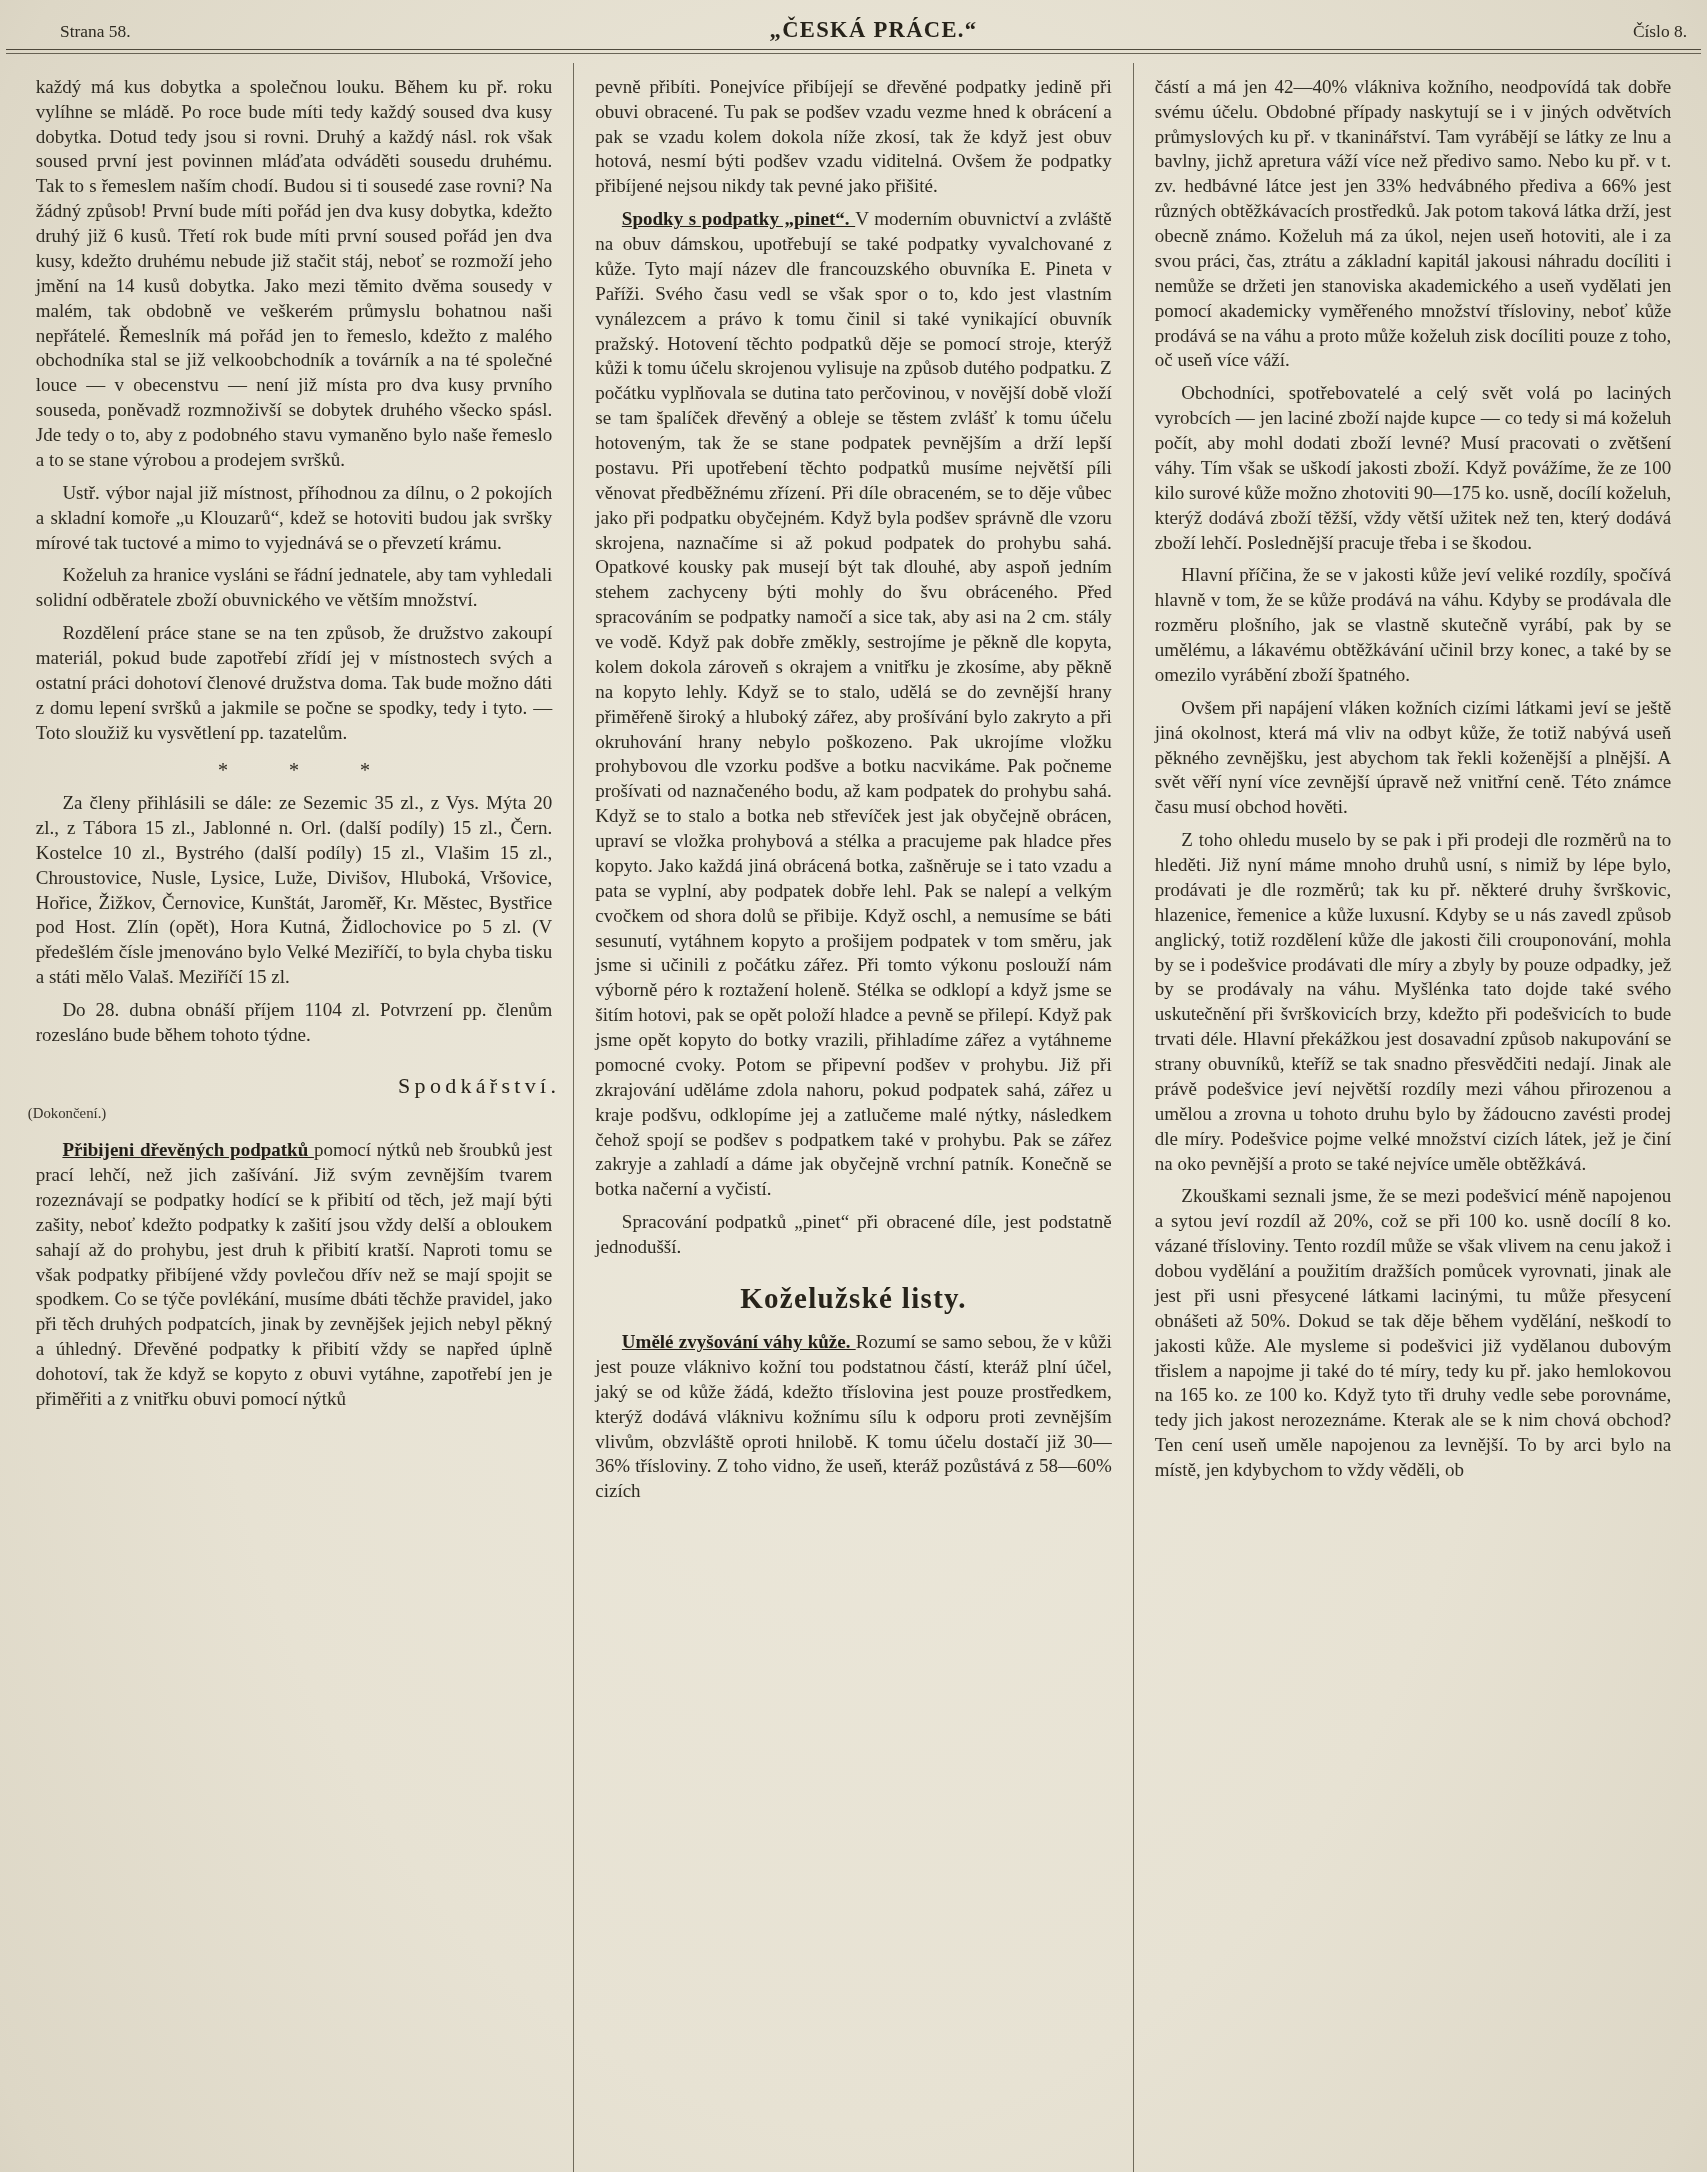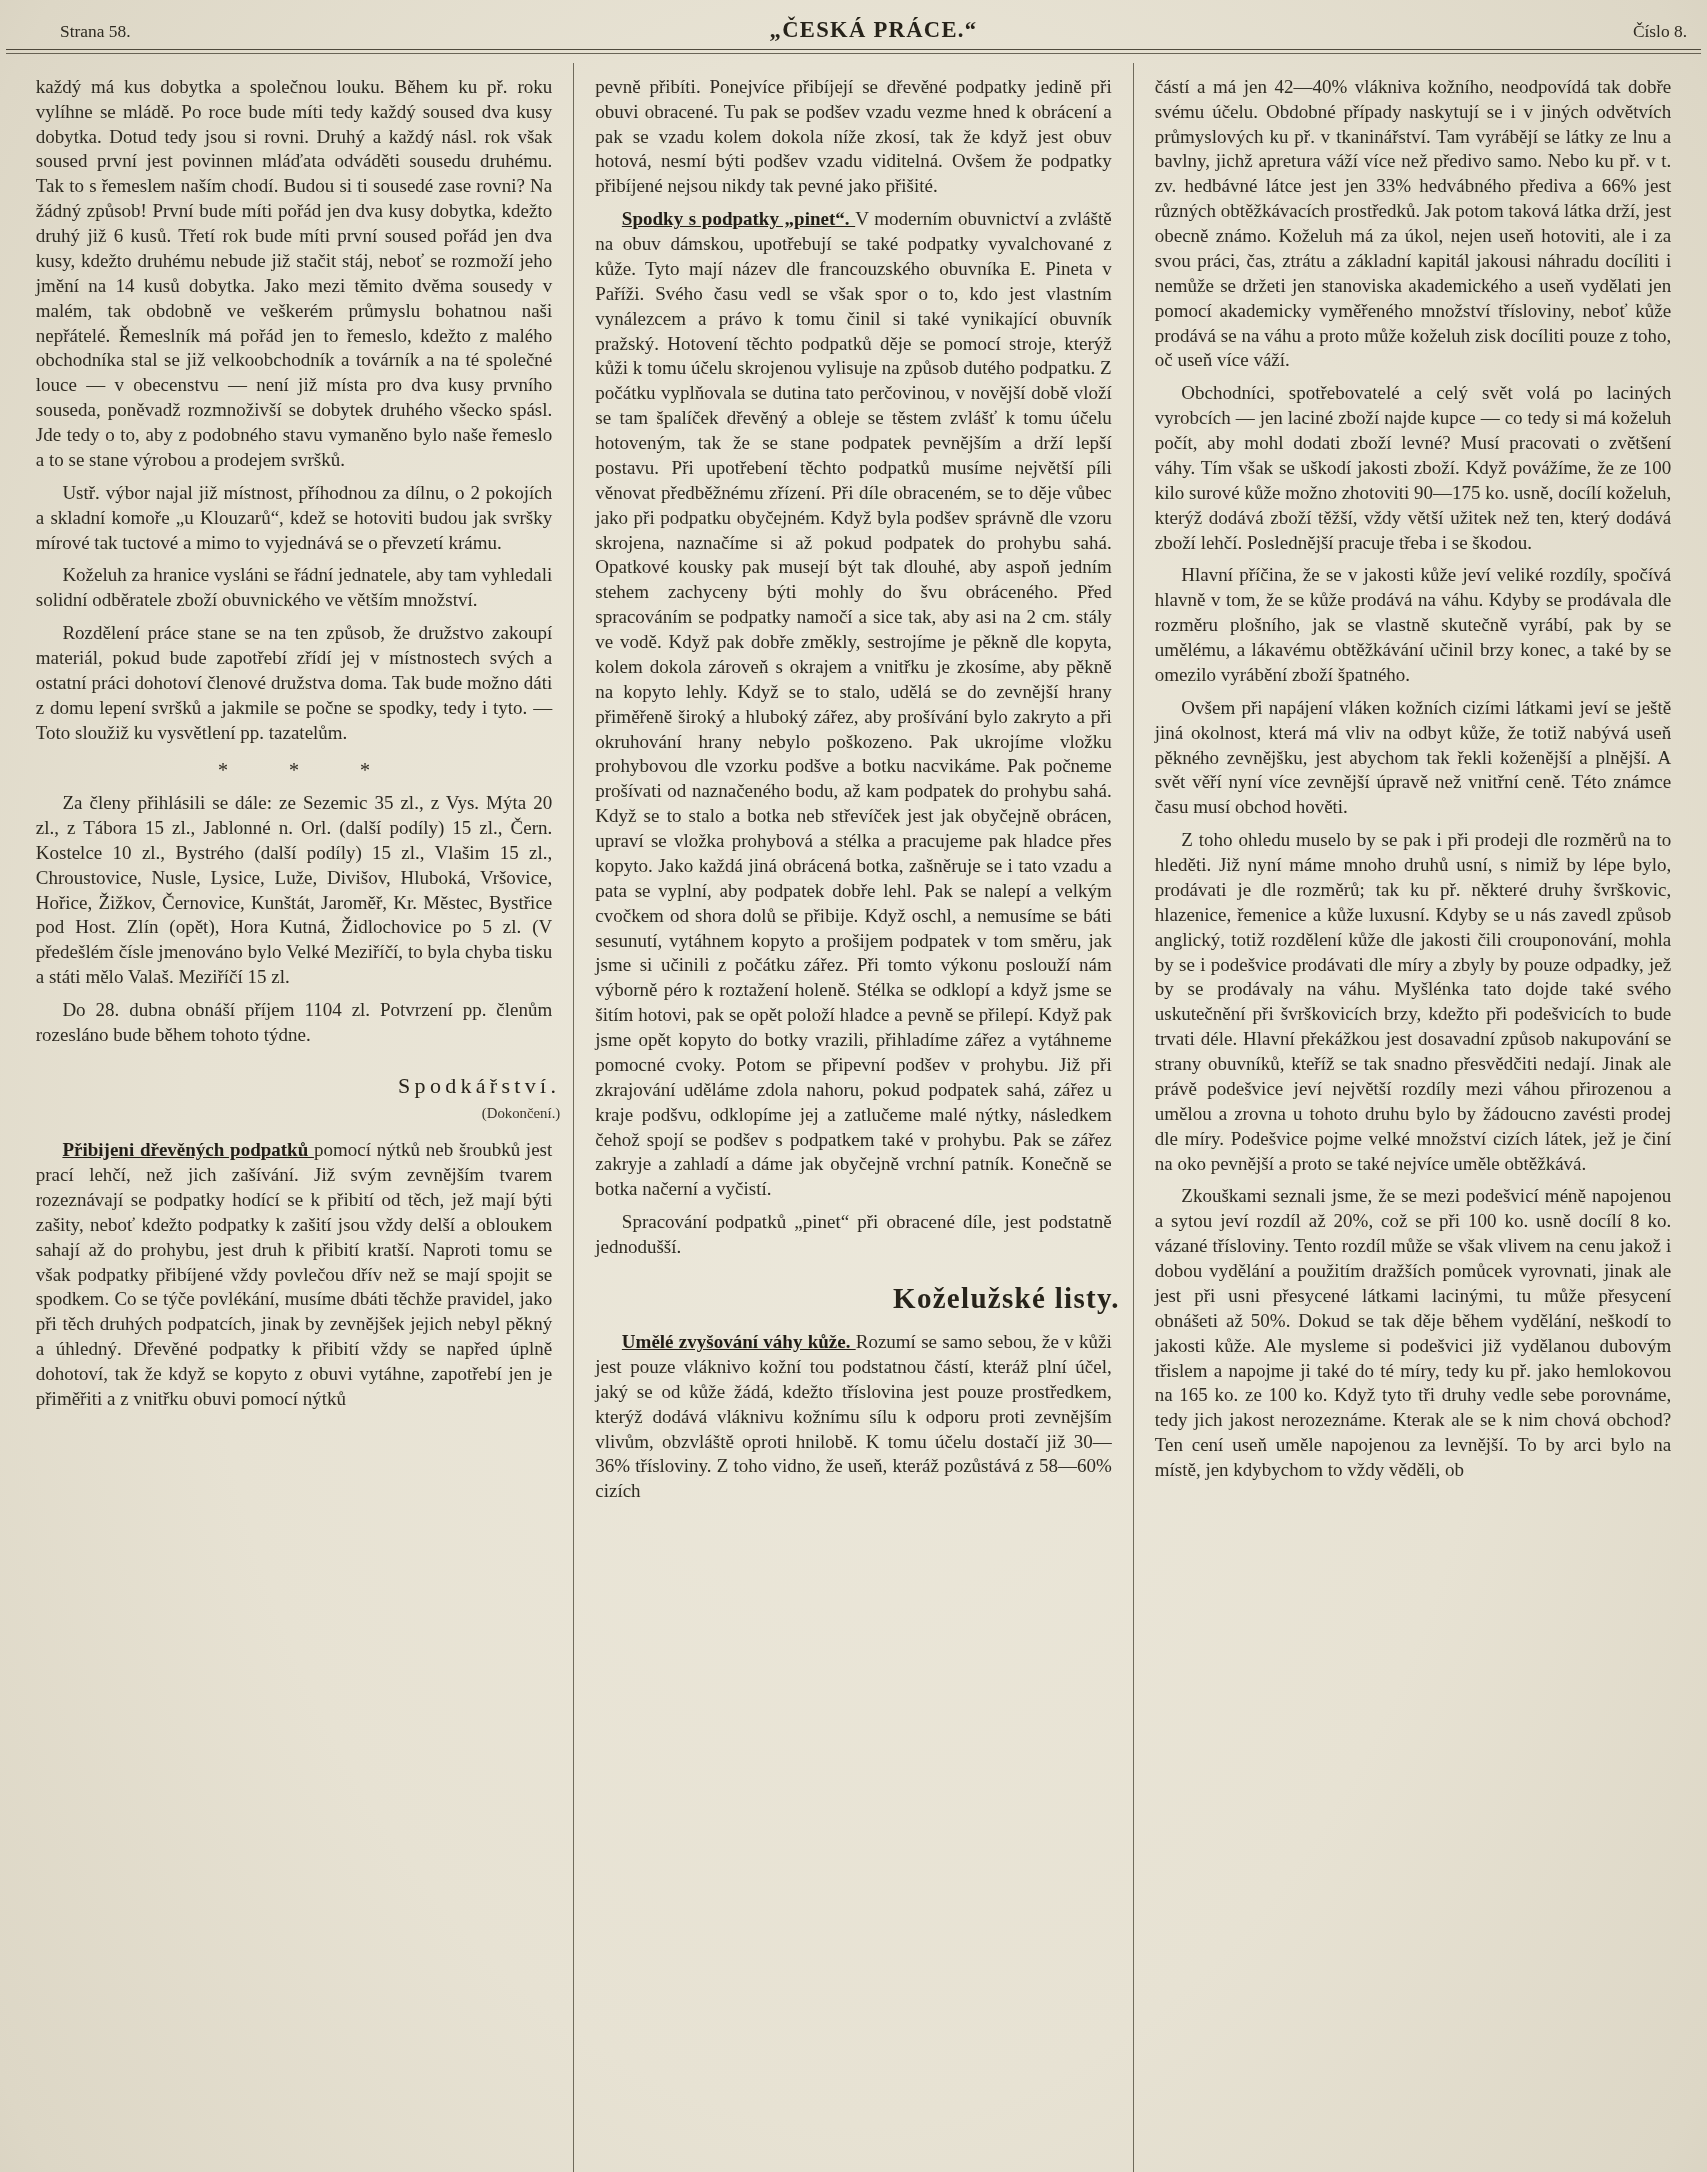--- a/index.html
+++ b/index.html
@@ -78,28 +78,28 @@
     text-align: right;
     text-indent: 0;
     color: #27231a;
     margin: 26px 0 6px 0;
     line-height: 1.1;
   }
   .blk-h2 {
     font-size: 29px;
     font-weight: bold;
     letter-spacing: 1.3px;
-    text-align: right;
+    text-align: center;
     text-indent: 0;
     color: #27231a;
     margin: 23.5px 0 14.8px 0;
     line-height: 1.1;
   }
   .blk-sub {
-    text-align: right;
+    text-align: left;
     font-size: 14.8px;
     margin: 0 0 14.8px 0;
     color: #38332a;
   }
 </style>
 </head>
 <body>
 
 <div class="page">
   <header class="masthead">

